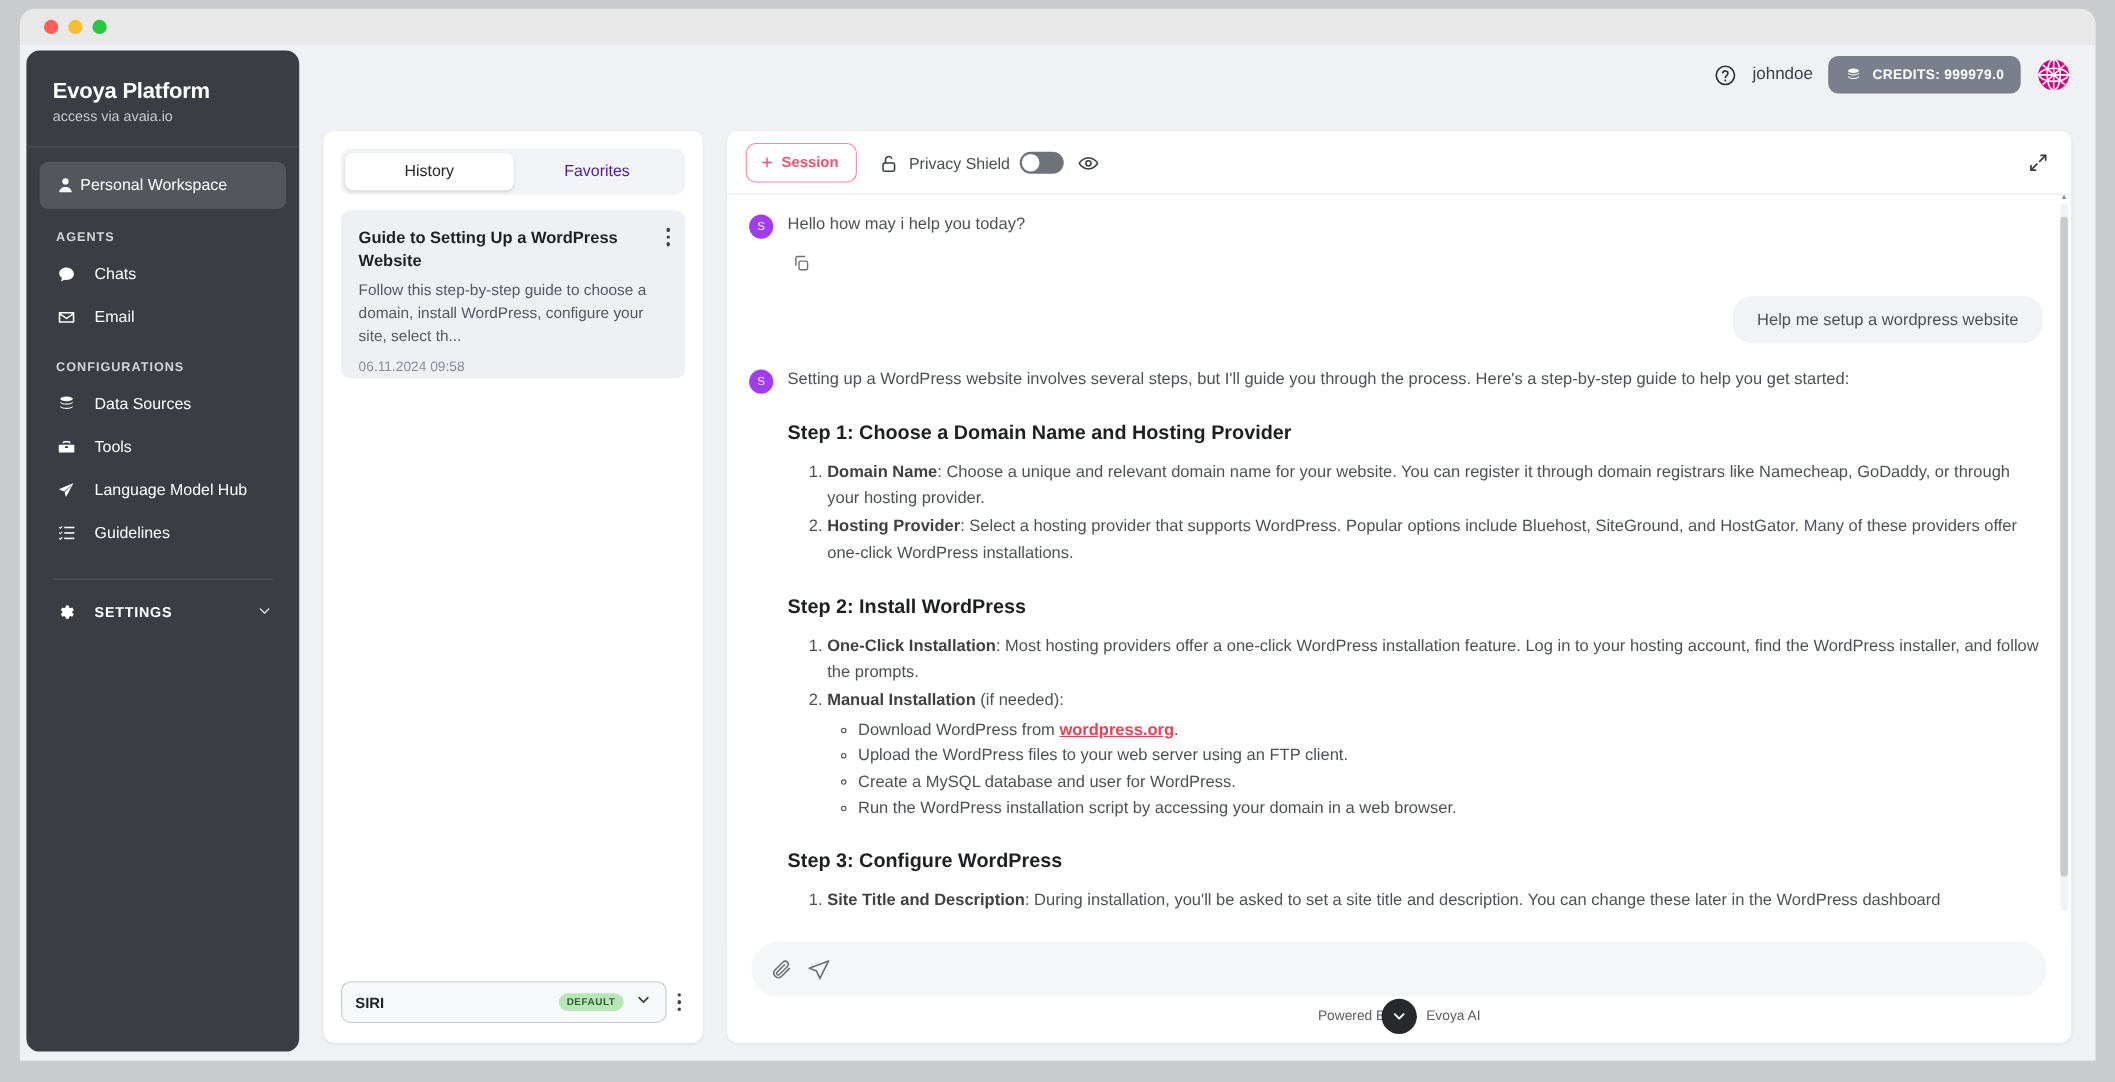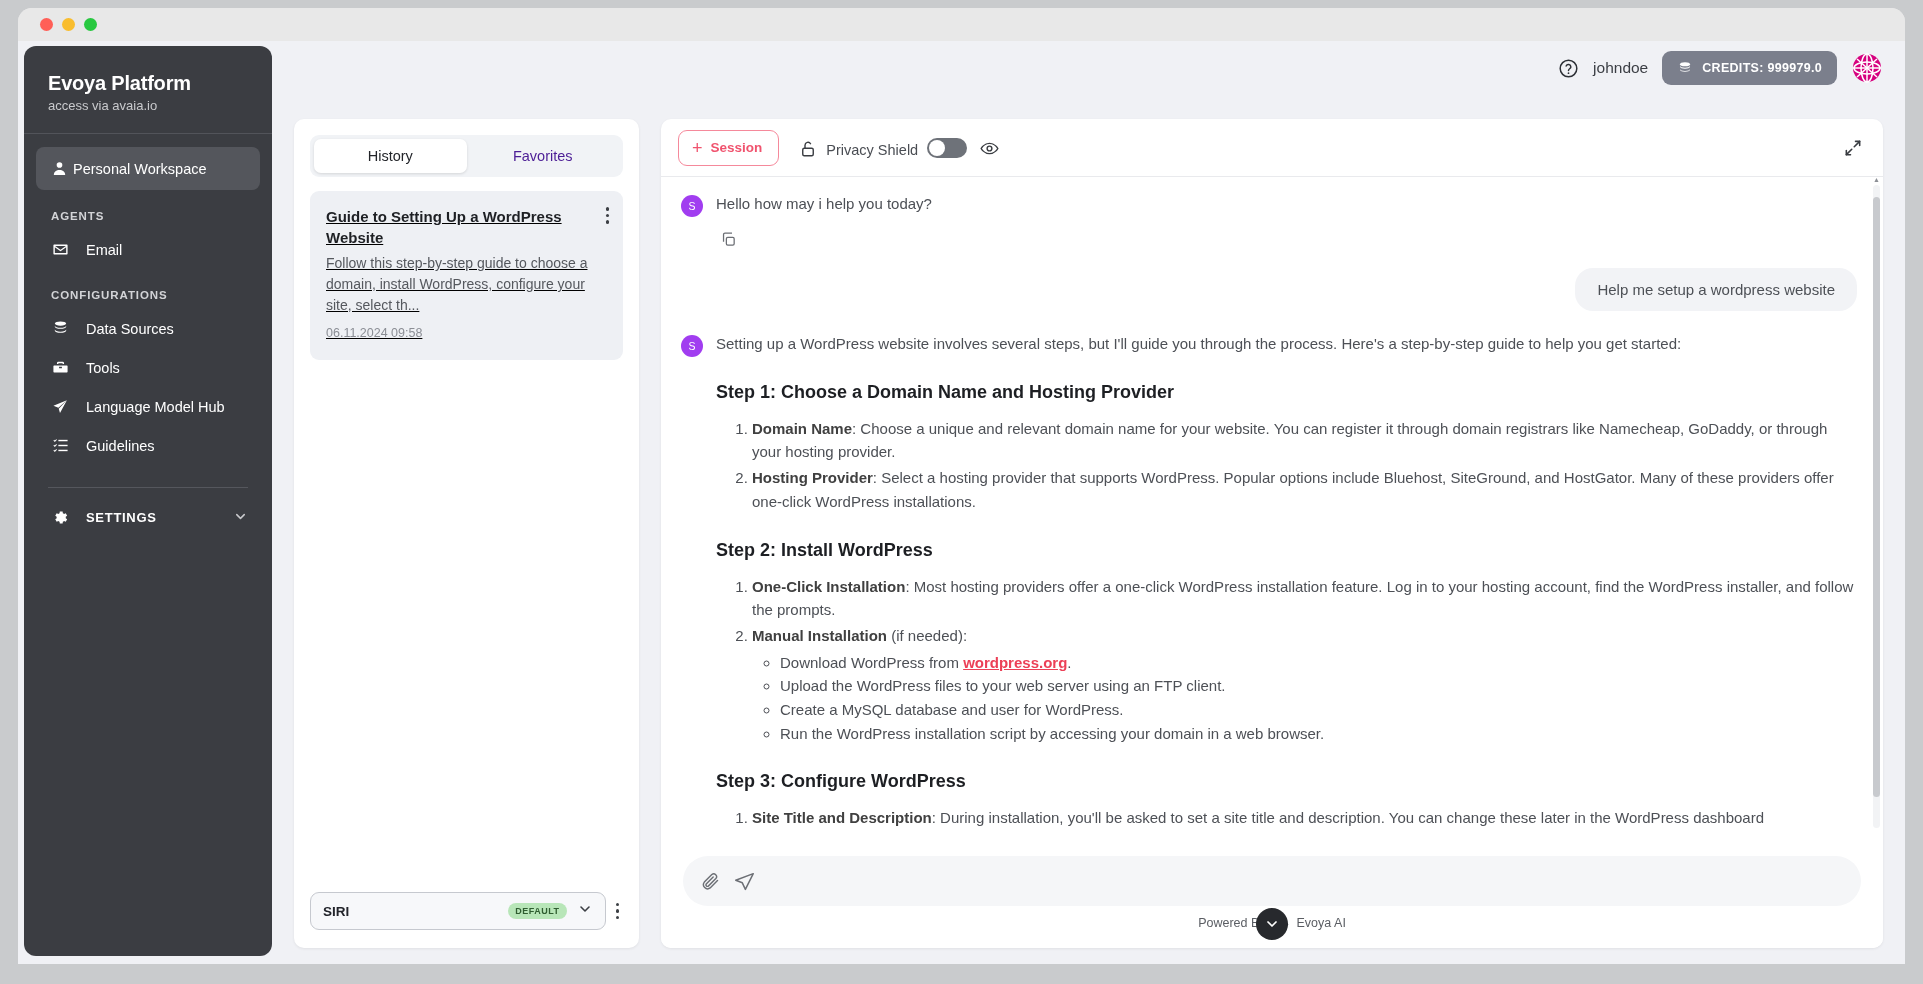--- a/index.html
+++ b/index.html
@@ -74,22 +74,22 @@
     background: #f1f3f6; border-radius: 9px;
     display: flex; padding: 4px;
   }
   .tab {
     flex: 1; text-align: center; padding: 9px 0;
     font-size: 14.5px; color: #4c1d95; border-radius: 7px; cursor: pointer;
   }
   .tab.active { background: #fff; box-shadow: 0 1px 3px rgba(0,0,0,.12); color: #23252a; }
   .hist-list { padding: 14px 16px; flex: 1; overflow: hidden; }
   .hist-card {
-    background: #eef0f4; border-radius: 9px; padding: 16px 16px 20px 16px;
-    position: relative; cursor: pointer; text-decoration: underline;
+    background: #eef0f4; border-radius: 9px; padding: 16px 16px 4px 16px;
+    position: relative; cursor: pointer;
   }
   .hist-title { font-size: 15px; font-weight: bold; color: #1e2024; line-height: 1.38; padding-right: 26px; }
   .hist-desc { font-size: 14px; color: #55585e; line-height: 1.48; margin-top: 5px; }
   .hist-date { font-size: 12.5px; color: #8b8e95; margin-top: 10px; }
   .kebab {
     position: absolute; right: 12px; top: 14px;
     display: flex; flex-direction: column; gap: 3px; cursor: pointer; padding: 2px;
   }
   .kebab i { width: 3.5px; height: 3.5px; border-radius: 50%; background: #3c3f44; display: block; }
   .agent-bar { padding: 0 16px 18px 16px; display: flex; align-items: center; gap: 6px; }
@@ -229,20 +229,28 @@
           <svg viewBox="0 0 24 24">
               <circle cx="12" cy="7" r="4"></circle>
               <path d="M4 21c0-4.4 3.6-7 8-7s8 2.6 8 7z"></path>
             </svg>
         </span>
         <span>Personal Workspace</span>
       </div>
 
       <div class="nav-section">AGENTS</div>
 
+      <div class="nav-item">
+        <span class="nav-icon">
+          <svg viewBox="0 0 24 24">
+              <path d="M12 3C6.8 3 2.5 6.3 2.5 10.5c0 2.3 1.3 4.4 3.4 5.8L5 21l4.3-2.2c.9.2 1.8.3 2.7.3 5.2 0 9.5-3.3 9.5-7.6S17.2 3 12 3z"></path>
+            </svg>
+        </span>
+        <span>Chats</span>
+      </div>
 
       <div class="nav-item">
         <span class="nav-icon">
           <svg viewBox="0 0 24 24">
               <path d="M3 5h18a1 1 0 0 1 1 1v12a1 1 0 0 1-1 1H3a1 1 0 0 1-1-1V6a1 1 0 0 1 1-1zm1.4 2L12 12.3 19.6 7H4.4zM20 8.9l-7.4 5.2a1 1 0 0 1-1.2 0L4 8.9V17h16V8.9z"></path>
             </svg>
         </span>
         <span>Email</span>
       </div>
 

